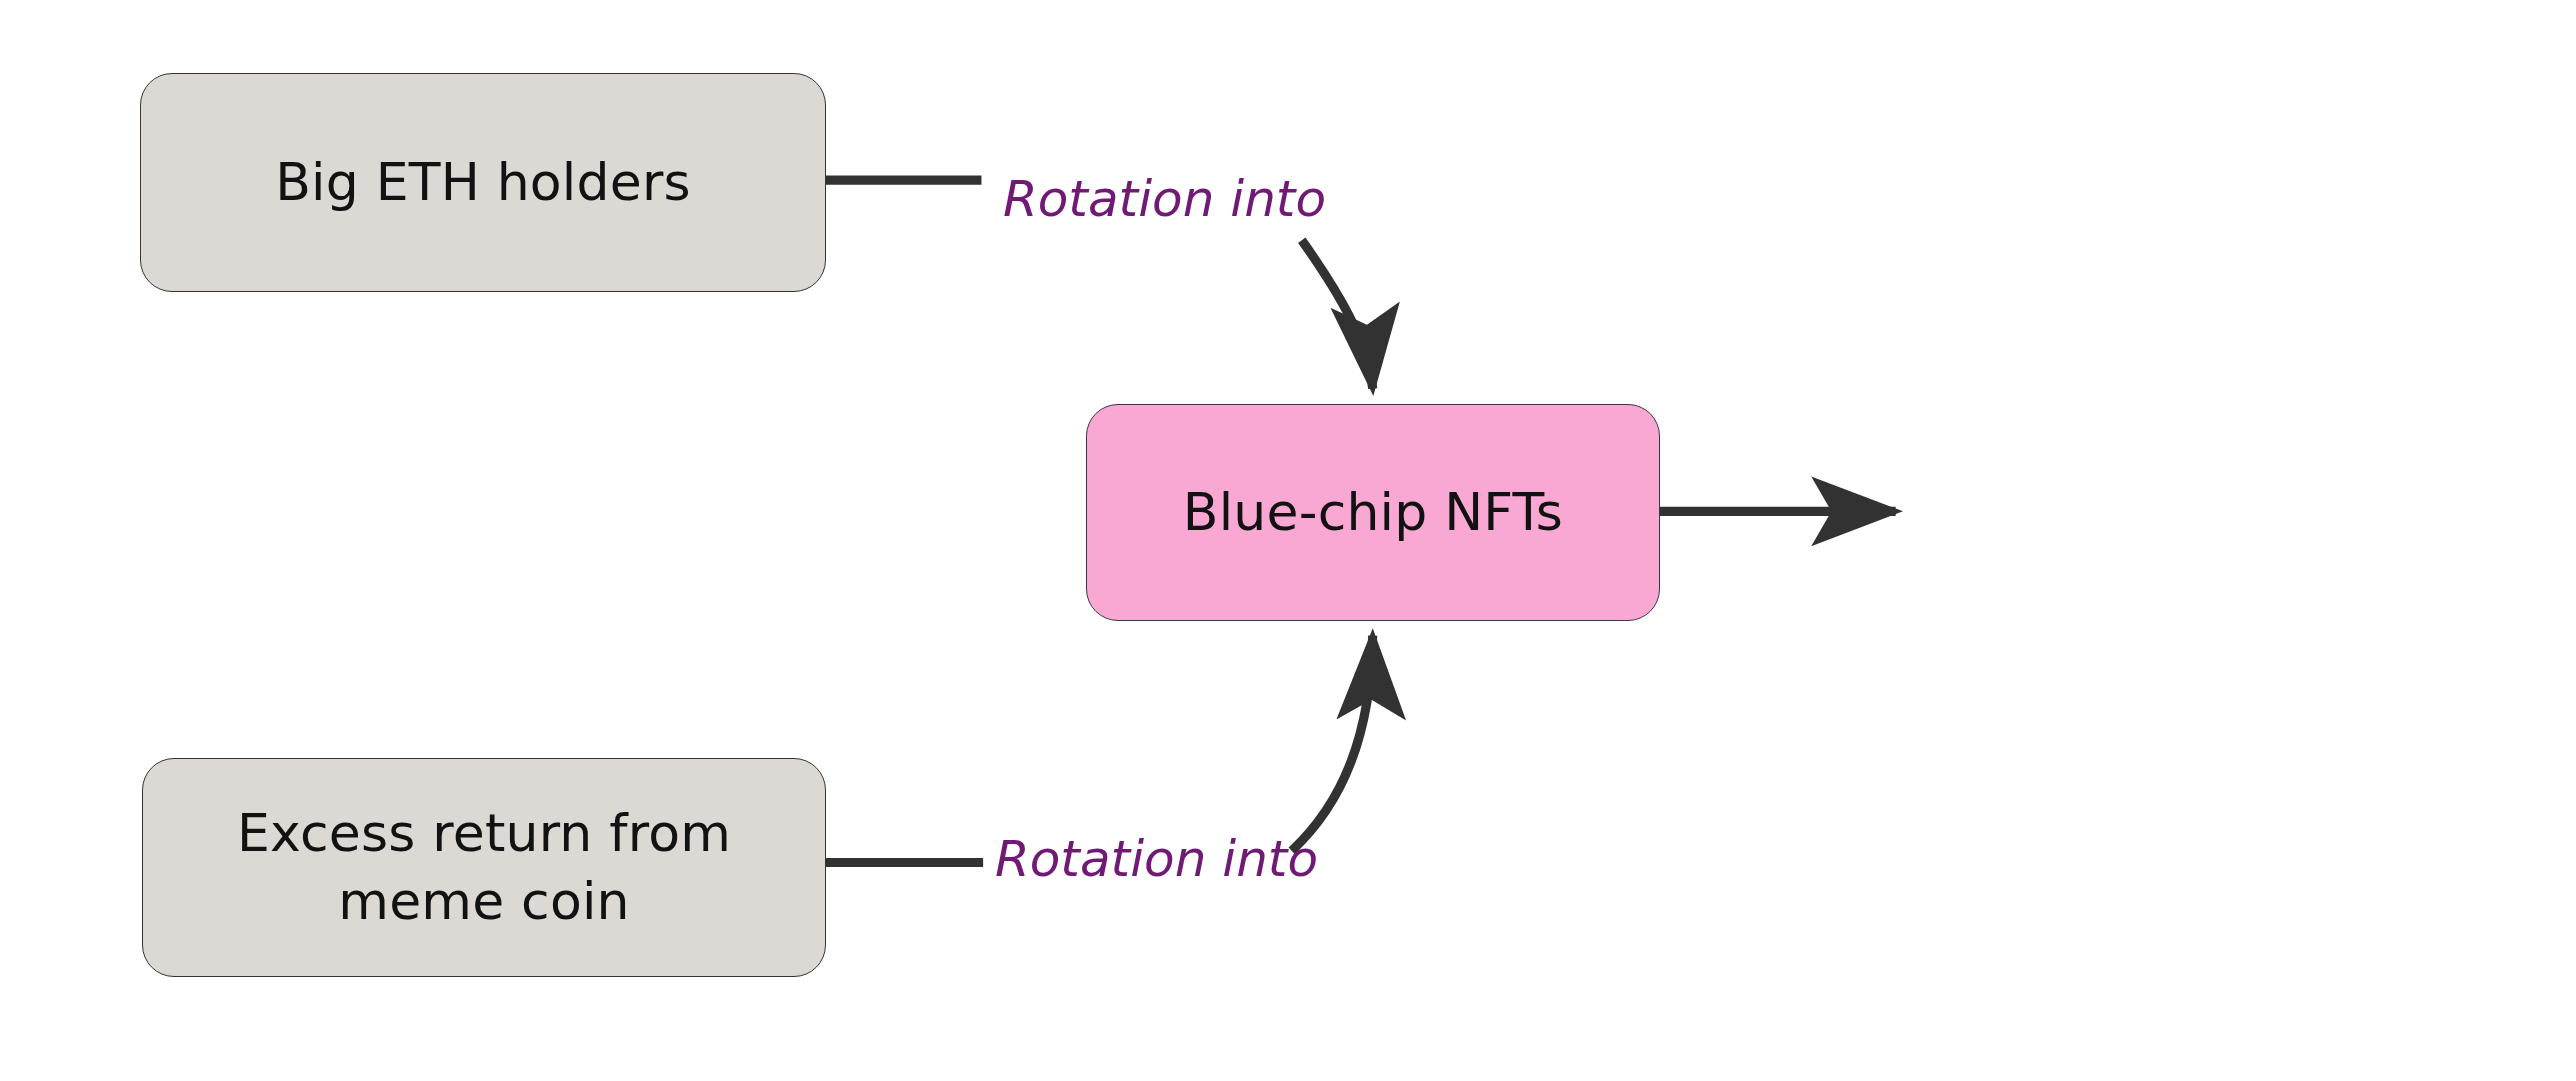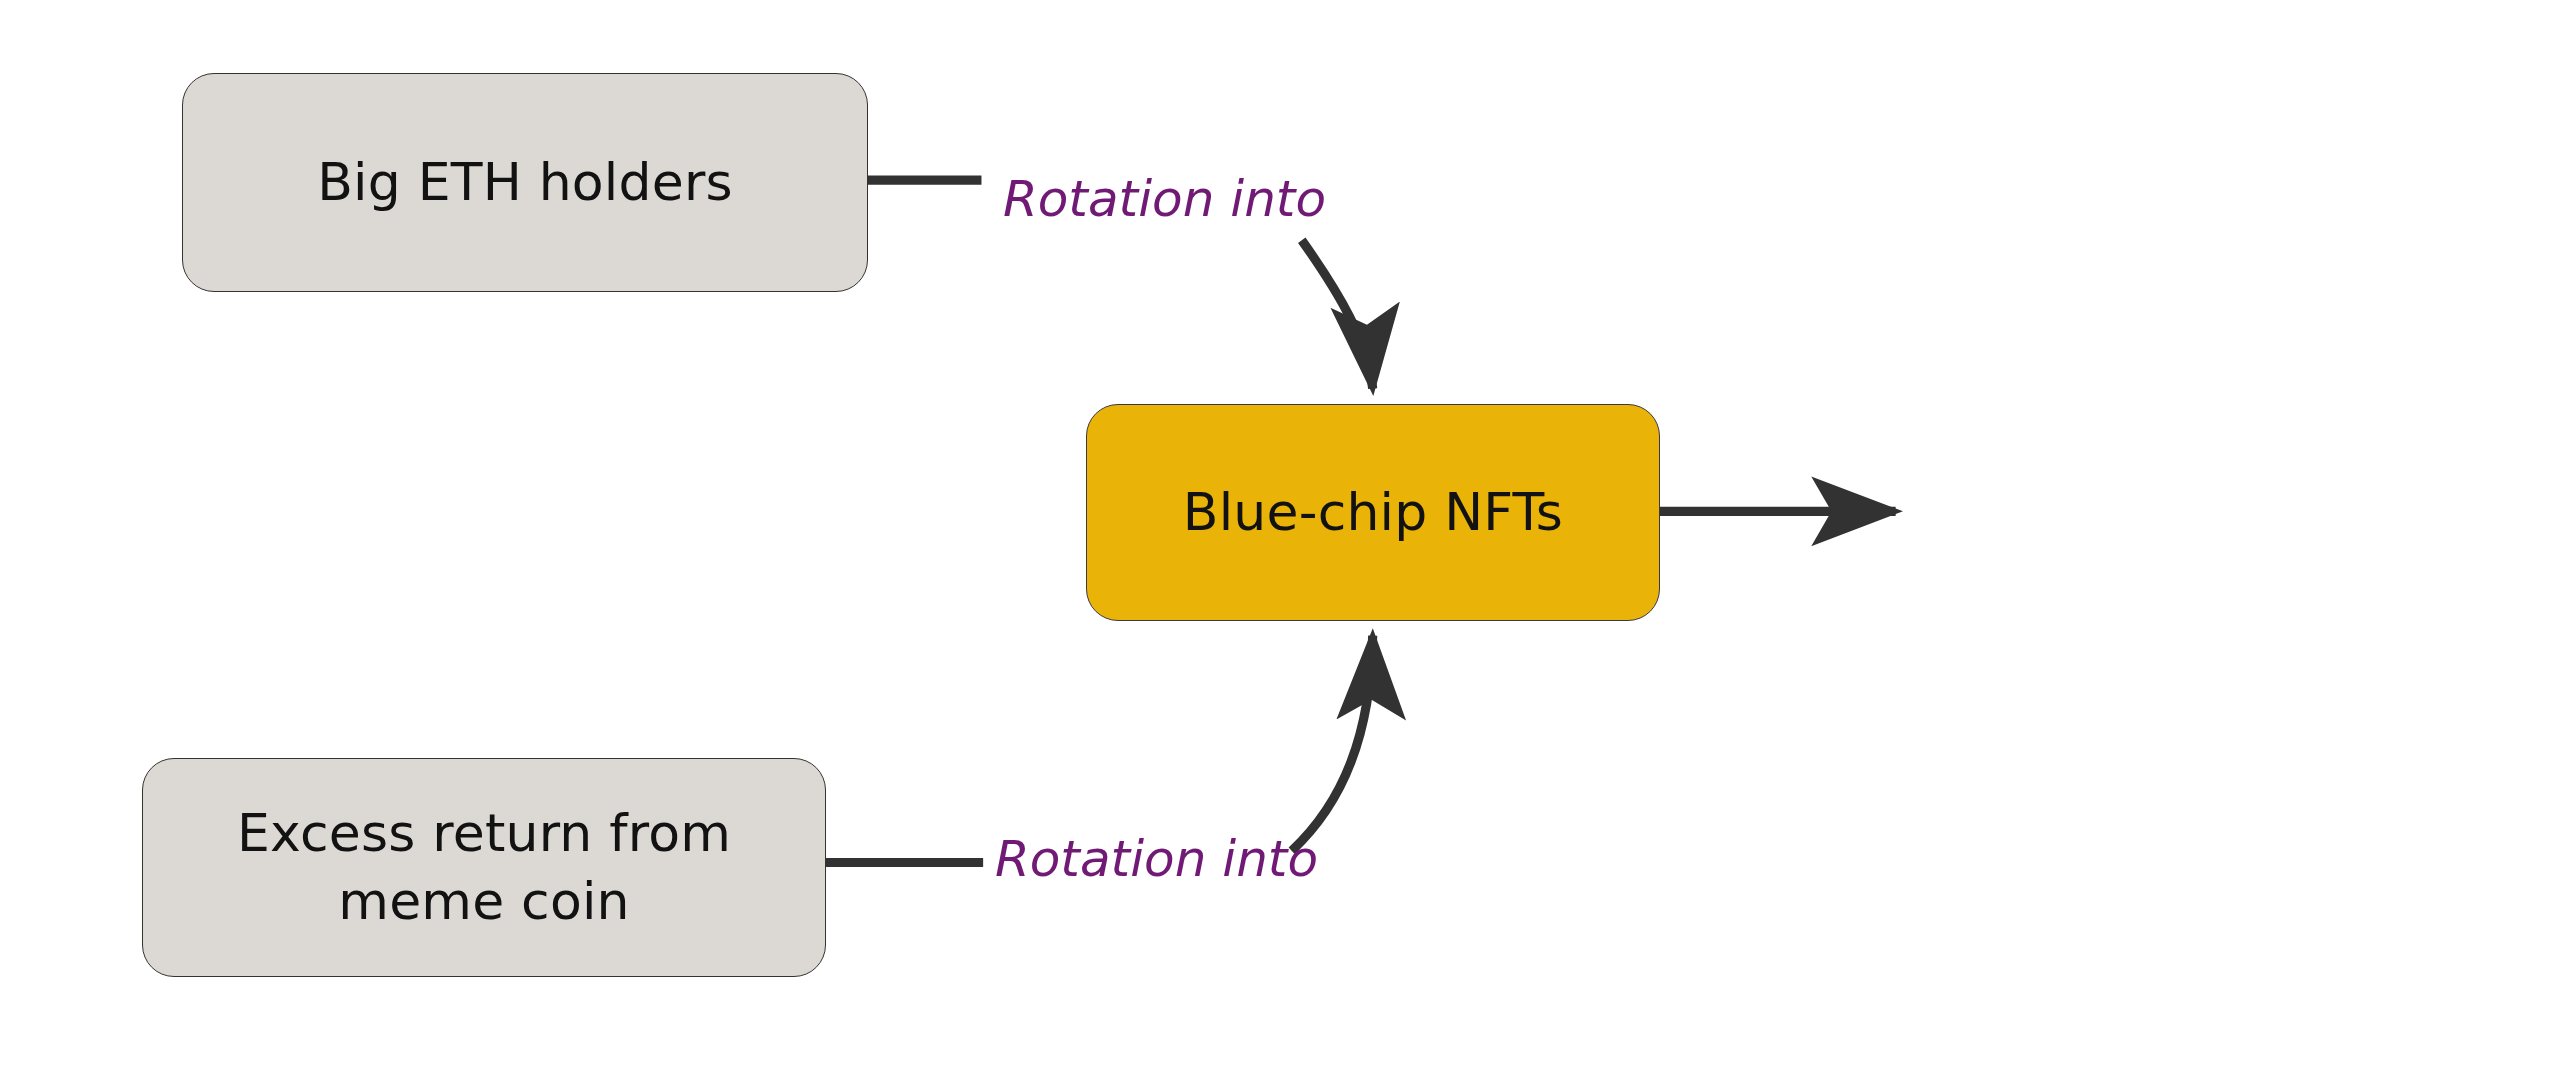--- a/index.html
+++ b/index.html
@@ -39,25 +39,25 @@
     border: 1.7px solid #36332f;
     border-radius: 32px;
     color: #121212;
     font-size: 52px;
     line-height: 1.30;
     letter-spacing: 0.2px;
     white-space: pre-line;
     padding: 0 15px;
   }
   .node-gray  { background: #dcd8d4; }
-  .node-purple{ background: #eab308; border-color: #3b3745; }
+  .node-purple{ background: #f9a8d4; border-color: #3b3745; }
 
   .node-big-eth-holders {
     left: 140px; top: 73px;
-    width: 686px; height: 219px; margin-left: 42px;
+    width: 686px; height: 219px;
   }
   .node-excess-return {
     left: 142px; top: 758px;
     width: 684px; height: 219px;
   }
   .node-blue-chip-nfts {
     left: 1086px; top: 404px;
     width: 574px; height: 217px;
   }
   .node-pudgy-penguin {

